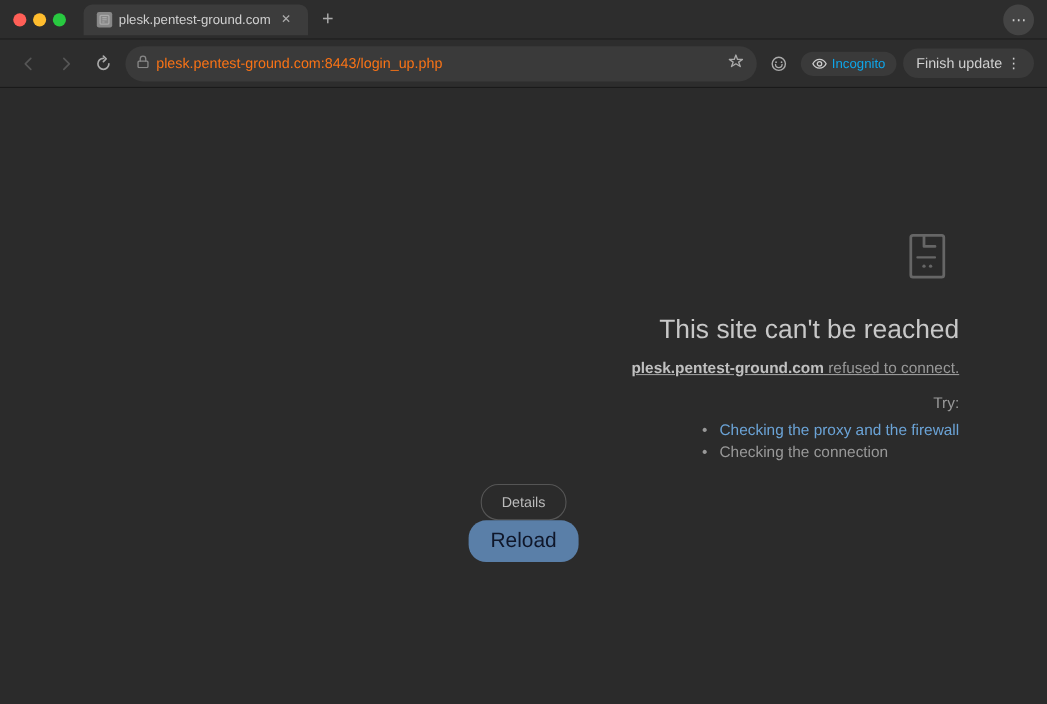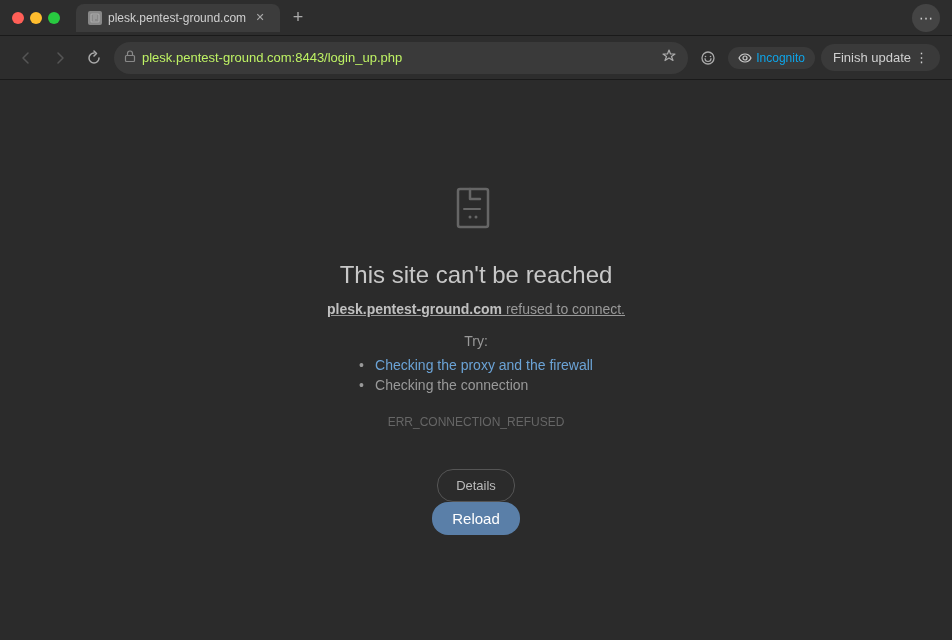--- a/index.html
+++ b/index.html
@@ -141,21 +141,21 @@
     }
     .lock-icon {
       color: #888;
       font-size: 12px;
     }
     .address-bar {
       flex: 1;
       background: transparent;
       border: none;
       outline: none;
-      color: #bef264;
+      color: #f97316;
       font-size: 13px;
     }
     .star-btn {
       background: transparent;
       border: none;
       color: #aaa;
       cursor: pointer;
       font-size: 14px;
       padding: 2px;
     }
@@ -201,21 +201,21 @@
       font-size: 13px;
       cursor: pointer;
     }
 
     
     .page-content {
       flex: 1;
       background: #2b2b2b;
       display: flex;
       flex-direction: column;
-      align-items: center;
+      align-items: flex-end;
       justify-content: center;
       padding: 40px 80px;
     }
 
     .error-icon {
       width: 52px;
       height: 52px;
       margin-bottom: 24px;
     }
 
@@ -286,22 +286,22 @@
       padding: 8px 18px;
       color: #bbb;
       font-size: 13px;
       cursor: pointer;
     }
     .reload-btn {
       background: #5a7fa8;
       border: none;
       border-radius: 16px;
       padding: 8px 20px;
-      color: #ffffff;
-      font-size: 15px;
+      color: #0f172a;
+      font-size: 19px;
       cursor: pointer;
     }
   </style>
 </head>
 <body>
 
 <div class="title-bar">
   <div class="window-controls">
     <button class="btn-close"></button>
     <button class="btn-minimize"></button>
@@ -403,20 +403,19 @@
 
   <ul class="suggestions">
     <li>
       <a href="#">Checking the proxy and the firewall</a>
     </li>
     <li>
       <span>Checking the connection</span>
     </li>
   </ul>
 
-  <p class="error-code">ERR_CONNECTION_REFUSED</p>
 
   <div class="action-buttons">
     <button class="details-btn">Details</button>
     <button class="reload-btn">Reload</button>
   </div>
 
 </div>
 
 </body></html>

